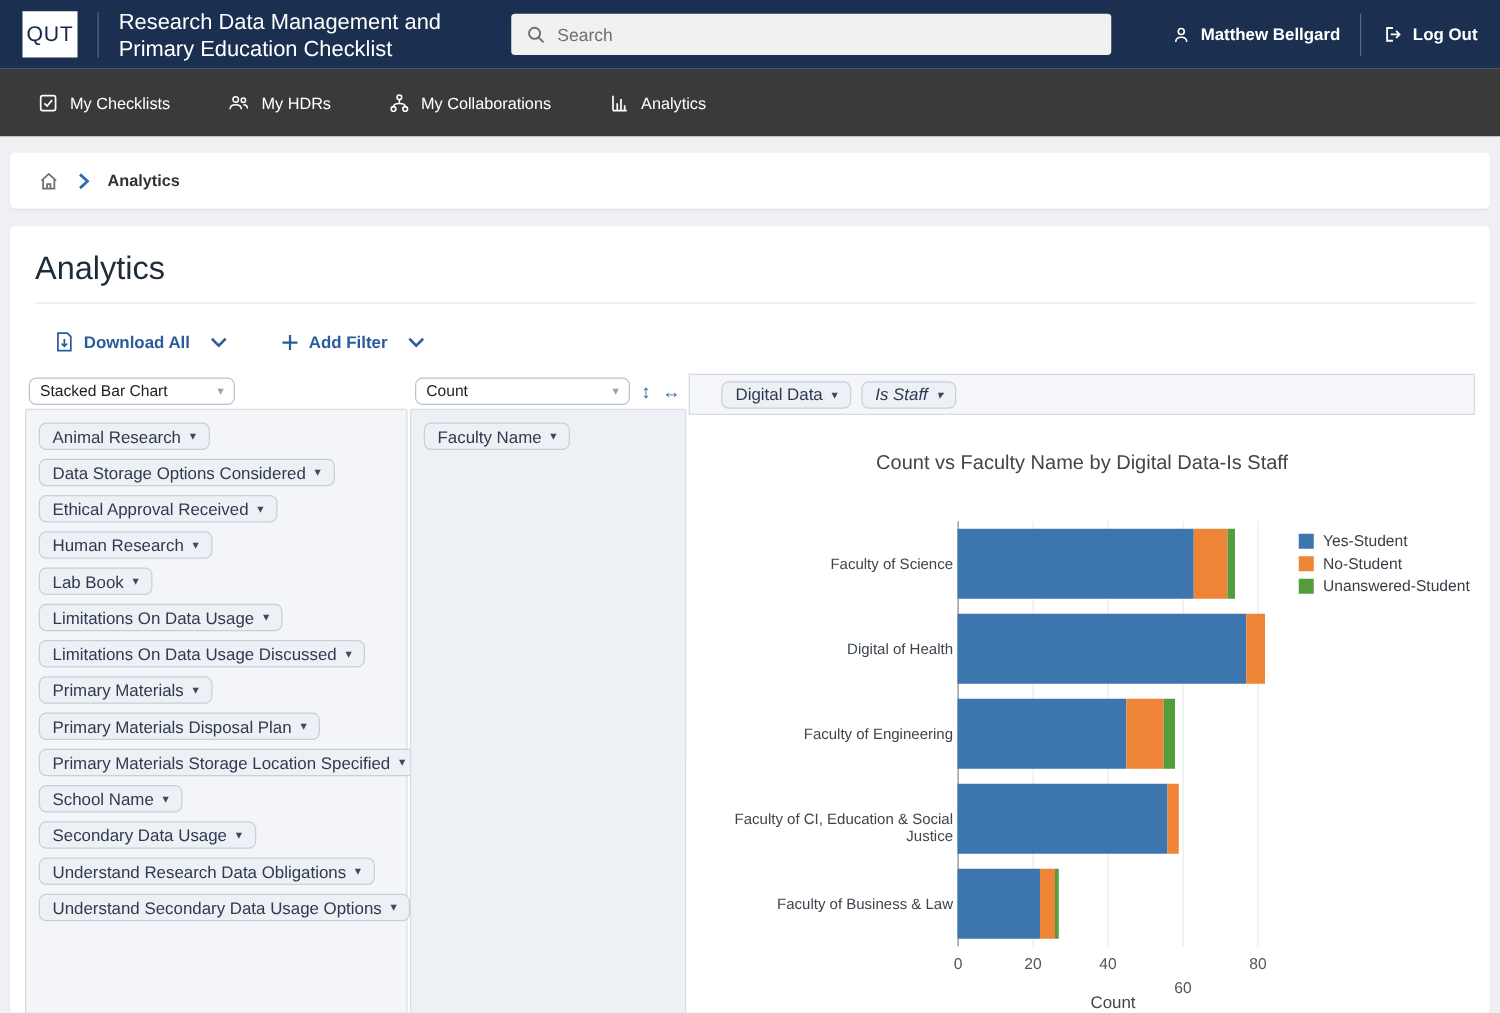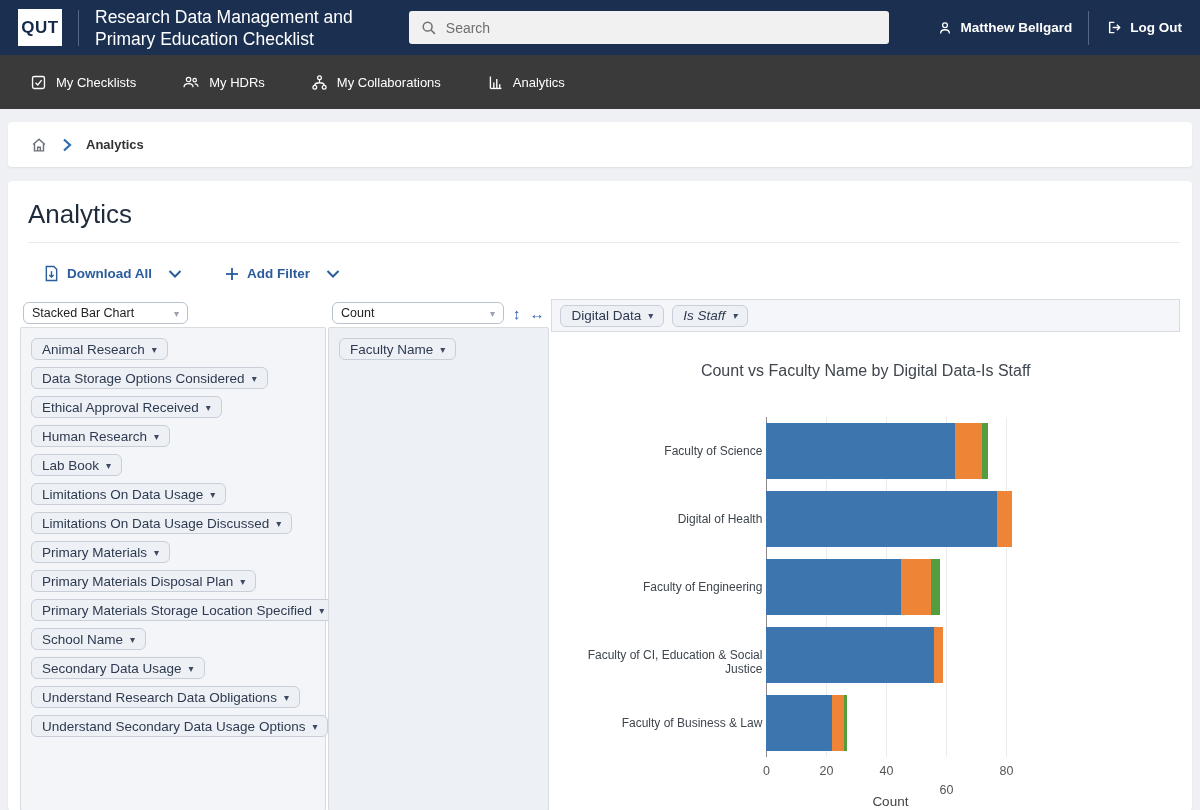--- a/index.html
+++ b/index.html
@@ -1,21 +1,21 @@
 <!DOCTYPE html>
 <html><head>
 <meta charset="utf-8">
 <style>
   * { margin:0; padding:0; box-sizing:border-box; }
   html,body { width:1200px; height:810px; overflow:hidden; background:#eef0f3;
               font-family:"Liberation Sans",sans-serif; }
 
   
   .header { height:55px; background:#1b2f50; display:flex; align-items:center; padding:0 18px; }
-  .qut-logo { width:44px; height:37px; background:#fff; color:#16294a; font-weight:bold;
+  .qut-logo { width:44px; height:37px; background:#fff; color:#16294a; font-weight:normal;
               font-size:17px; display:flex; align-items:center; justify-content:center; letter-spacing:.5px; }
   .hdr-divider { width:1px; height:36px; background:#55678a; margin:0 16px; }
   .app-title { color:#fff; font-size:17.5px; line-height:22px; font-weight:normal; }
   .search-box { margin-left:56px; width:480px; height:33px; background:#f1f1f1; border-radius:3px;
                 display:flex; align-items:center; padding:0 11px; gap:9px; }
   .search-box input { border:none; background:transparent; outline:none; font-size:14px;
                       color:#444; width:100%; font-family:inherit; }
   .search-box input::placeholder { color:#6f6f6f; }
   .hdr-right { margin-left:auto; display:flex; align-items:center; color:#fff; }
   .hdr-user { display:flex; align-items:center; gap:8px; font-size:13.5px; font-weight:bold; cursor:pointer; }
@@ -57,21 +57,21 @@
   .box-left { background:#f3f5f8; height:484px; display:flex; flex-direction:column;
               align-items:flex-start; gap:7px; }
   .box-mid  { background:#edf0f4; height:484px; }
   .fpill { display:inline-flex; align-items:center; gap:7px; background:#edf0f5;
            border:1px solid #c8cfd9; border-radius:6px; padding:2px 10px; height:22px;
            font-size:13.5px; color:#2e3a50; cursor:pointer; font-family:inherit; white-space:nowrap; }
   .fpill .pill-caret { font-size:10px; color:#3d4962; }
   .swap-icon { color:#2e66ad; font-size:15px; font-weight:bold; background:none; border:none;
                cursor:pointer; line-height:1; }
   .strip { height:33px; border:1px solid #d8dce1; background:#f4f6f9; display:flex;
-           align-items:center; gap:8px; padding:0 8px; }
+           align-items:center; gap:8px; padding:0 25px; }
   .chart-area { position:relative; height:487px; background:#fff; }
 
   
   .chart-title { position:absolute; top:30px; left:0; width:100%; text-align:center;
                  font-size:16px; color:#3f464d; }
   .plot { position:absolute; left:215px; top:85px; width:248px; height:340px; }
   .gridline { position:absolute; top:0; bottom:0; width:1px; background:#e9ebee; }
   .zeroline { position:absolute; top:0; bottom:0; width:1px; background:#8c8c8c; }
   .bar-row { position:absolute; left:0; width:100%; height:68px; }
   .bar-stack { position:absolute; top:6px; left:0; height:56px; display:flex; }
@@ -371,17 +371,31 @@
           <div class="cat-label" style="top: 180px;">Digital of Health</div>
           <div class="cat-label" style="top: 248px;">Faculty of Engineering</div>
           <div class="cat-label" style="top: 316px;">Faculty of CI, Education &amp; Social Justice</div>
           <div class="cat-label" style="top: 384px;">Faculty of Business &amp; Law</div>
           <div class="x-tick" style="left: 198px; top: 432px;">0</div>
           <div class="x-tick" style="left: 258px; top: 432px;">20</div>
           <div class="x-tick" style="left: 318px; top: 432px;">40</div>
           <div class="x-tick" style="left: 378px; top: 451px;">60</div>
           <div class="x-tick" style="left: 438px; top: 432px;">80</div>
           <div class="x-axis-title" style="top: 462px;">Count</div>
+          <div class="legend">
+            <div class="legend-item">
+              <span class="legend-swatch" style="background:#3d76af"></span>
+              <span class="legend-label">Yes-Student</span>
+            </div>
+            <div class="legend-item">
+              <span class="legend-swatch" style="background:#ee8435"></span>
+              <span class="legend-label">No-Student</span>
+            </div>
+            <div class="legend-item">
+              <span class="legend-swatch" style="background:#539d3e"></span>
+              <span class="legend-label">Unanswered-Student</span>
+            </div>
+          </div>
         </div>
     </div>
 
   </div>
 </div>
 
 </body></html>

